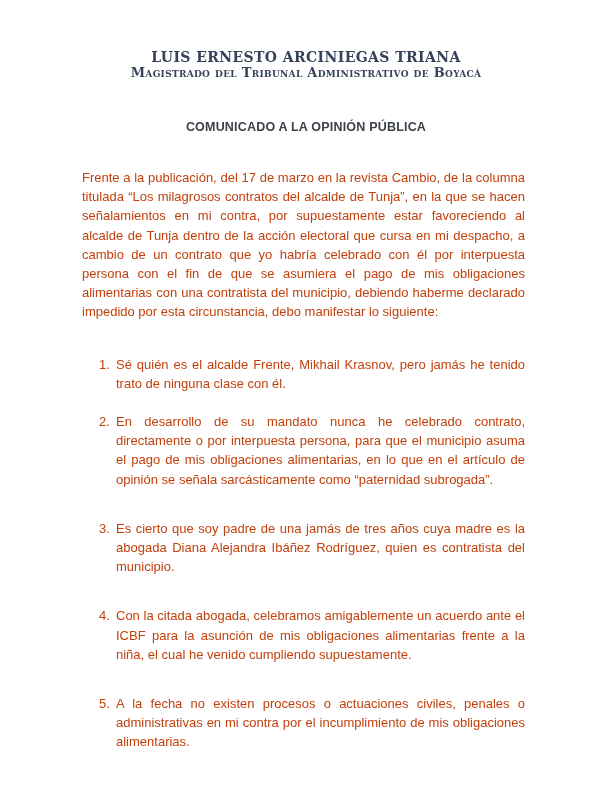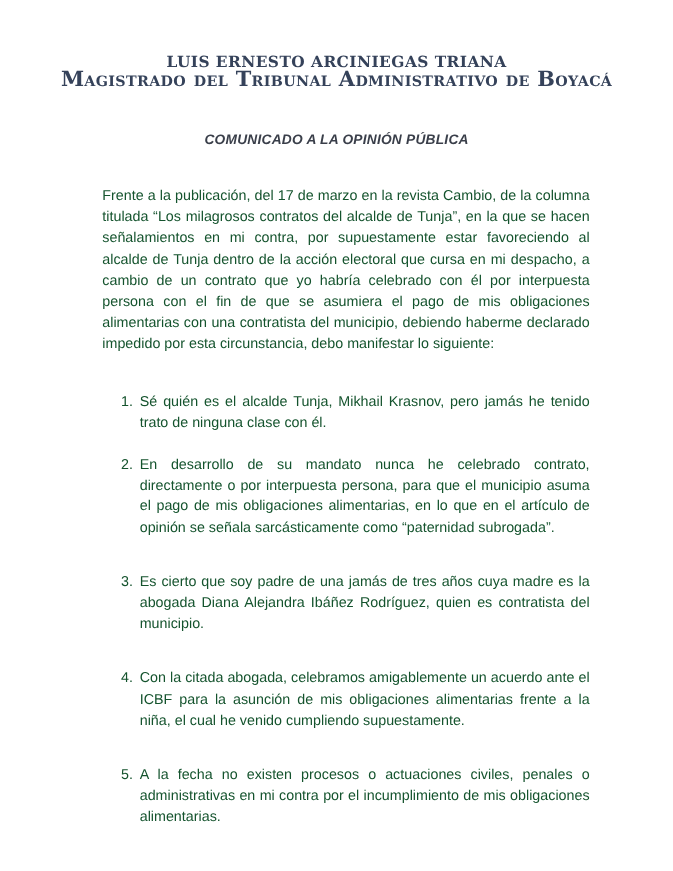--- a/index.html
+++ b/index.html
@@ -26,45 +26,44 @@
     color: #35425a;
     font-family: "DejaVu Serif", serif;
     font-weight: bold;
   }
   .author-name {
     font-size: 14px;
     line-height: 16px;
     letter-spacing: 0.4px;
   }
   .author-role {
-    font-size: 19px;
+    font-size: 13px;
     line-height: 15px;
     font-variant: small-caps;
     letter-spacing: 0.3px;
   }
   
   .doc-title {
     position: absolute;
     top: 116px;
     left: 0;
     width: 612px;
     text-align: center;
     font-size: 12.5px;
     font-weight: bold;
     letter-spacing: 0.2px;
     color: #3a3f4a;
-    font-style: italic;
   }
   
   .body-content {
     position: absolute;
     top: 164px;
-    left: 93px;
+    left: 82px;
     width: 443px;
-    color: #14532d;
+    color: #c2410c;
     font-size: 13px;
     line-height: 19.2px;
   }
   .intro {
     text-align: justify;
     margin: 0 0 33px 0;
   }
   .numbered-list {
     margin: 0;
     padding: 0;
@@ -100,21 +99,21 @@
 
   <div class="doc-title">COMUNICADO A LA OPINIÓN PÚBLICA</div>
 
   <div class="body-content">
 
     <p class="intro">Frente a la publicación, del 17 de marzo en la revista Cambio, de la columna titulada “Los milagrosos contratos del alcalde de Tunja”,  en la que se hacen señalamientos en mi contra, por supuestamente estar favoreciendo al alcalde de Tunja dentro de la acción electoral que cursa en mi despacho, a cambio de un contrato que yo habría celebrado con él por interpuesta persona con el fin de que se asumiera el pago de mis obligaciones alimentarias con una contratista del municipio, debiendo haberme declarado impedido por esta circunstancia, debo manifestar lo siguiente:</p>
 
     <ol class="numbered-list">
       <li class="list-item">
         <span class="item-number">1.</span>
-        <span class="item-text">Sé quién es el alcalde Tunja, Mikhail Krasnov, pero jamás he tenido trato de ninguna clase con él.</span>
+        <span class="item-text">Sé quién es el alcalde Frente, Mikhail Krasnov, pero jamás he tenido trato de ninguna clase con él.</span>
       </li>
       <li class="list-item">
         <span class="item-number">2.</span>
         <span class="item-text">En desarrollo de su mandato nunca he celebrado contrato, directamente o por interpuesta persona, para que el municipio asuma el pago de mis obligaciones alimentarias, en lo que en el  artículo de opinión se señala sarcásticamente como “paternidad subrogada”.</span>
       </li>
       <li class="list-item">
         <span class="item-number">3.</span>
         <span class="item-text">Es cierto que soy padre de una jamás de tres años cuya madre es la abogada Diana Alejandra Ibáñez Rodríguez, quien es contratista del municipio.</span>
       </li>
       <li class="list-item">

